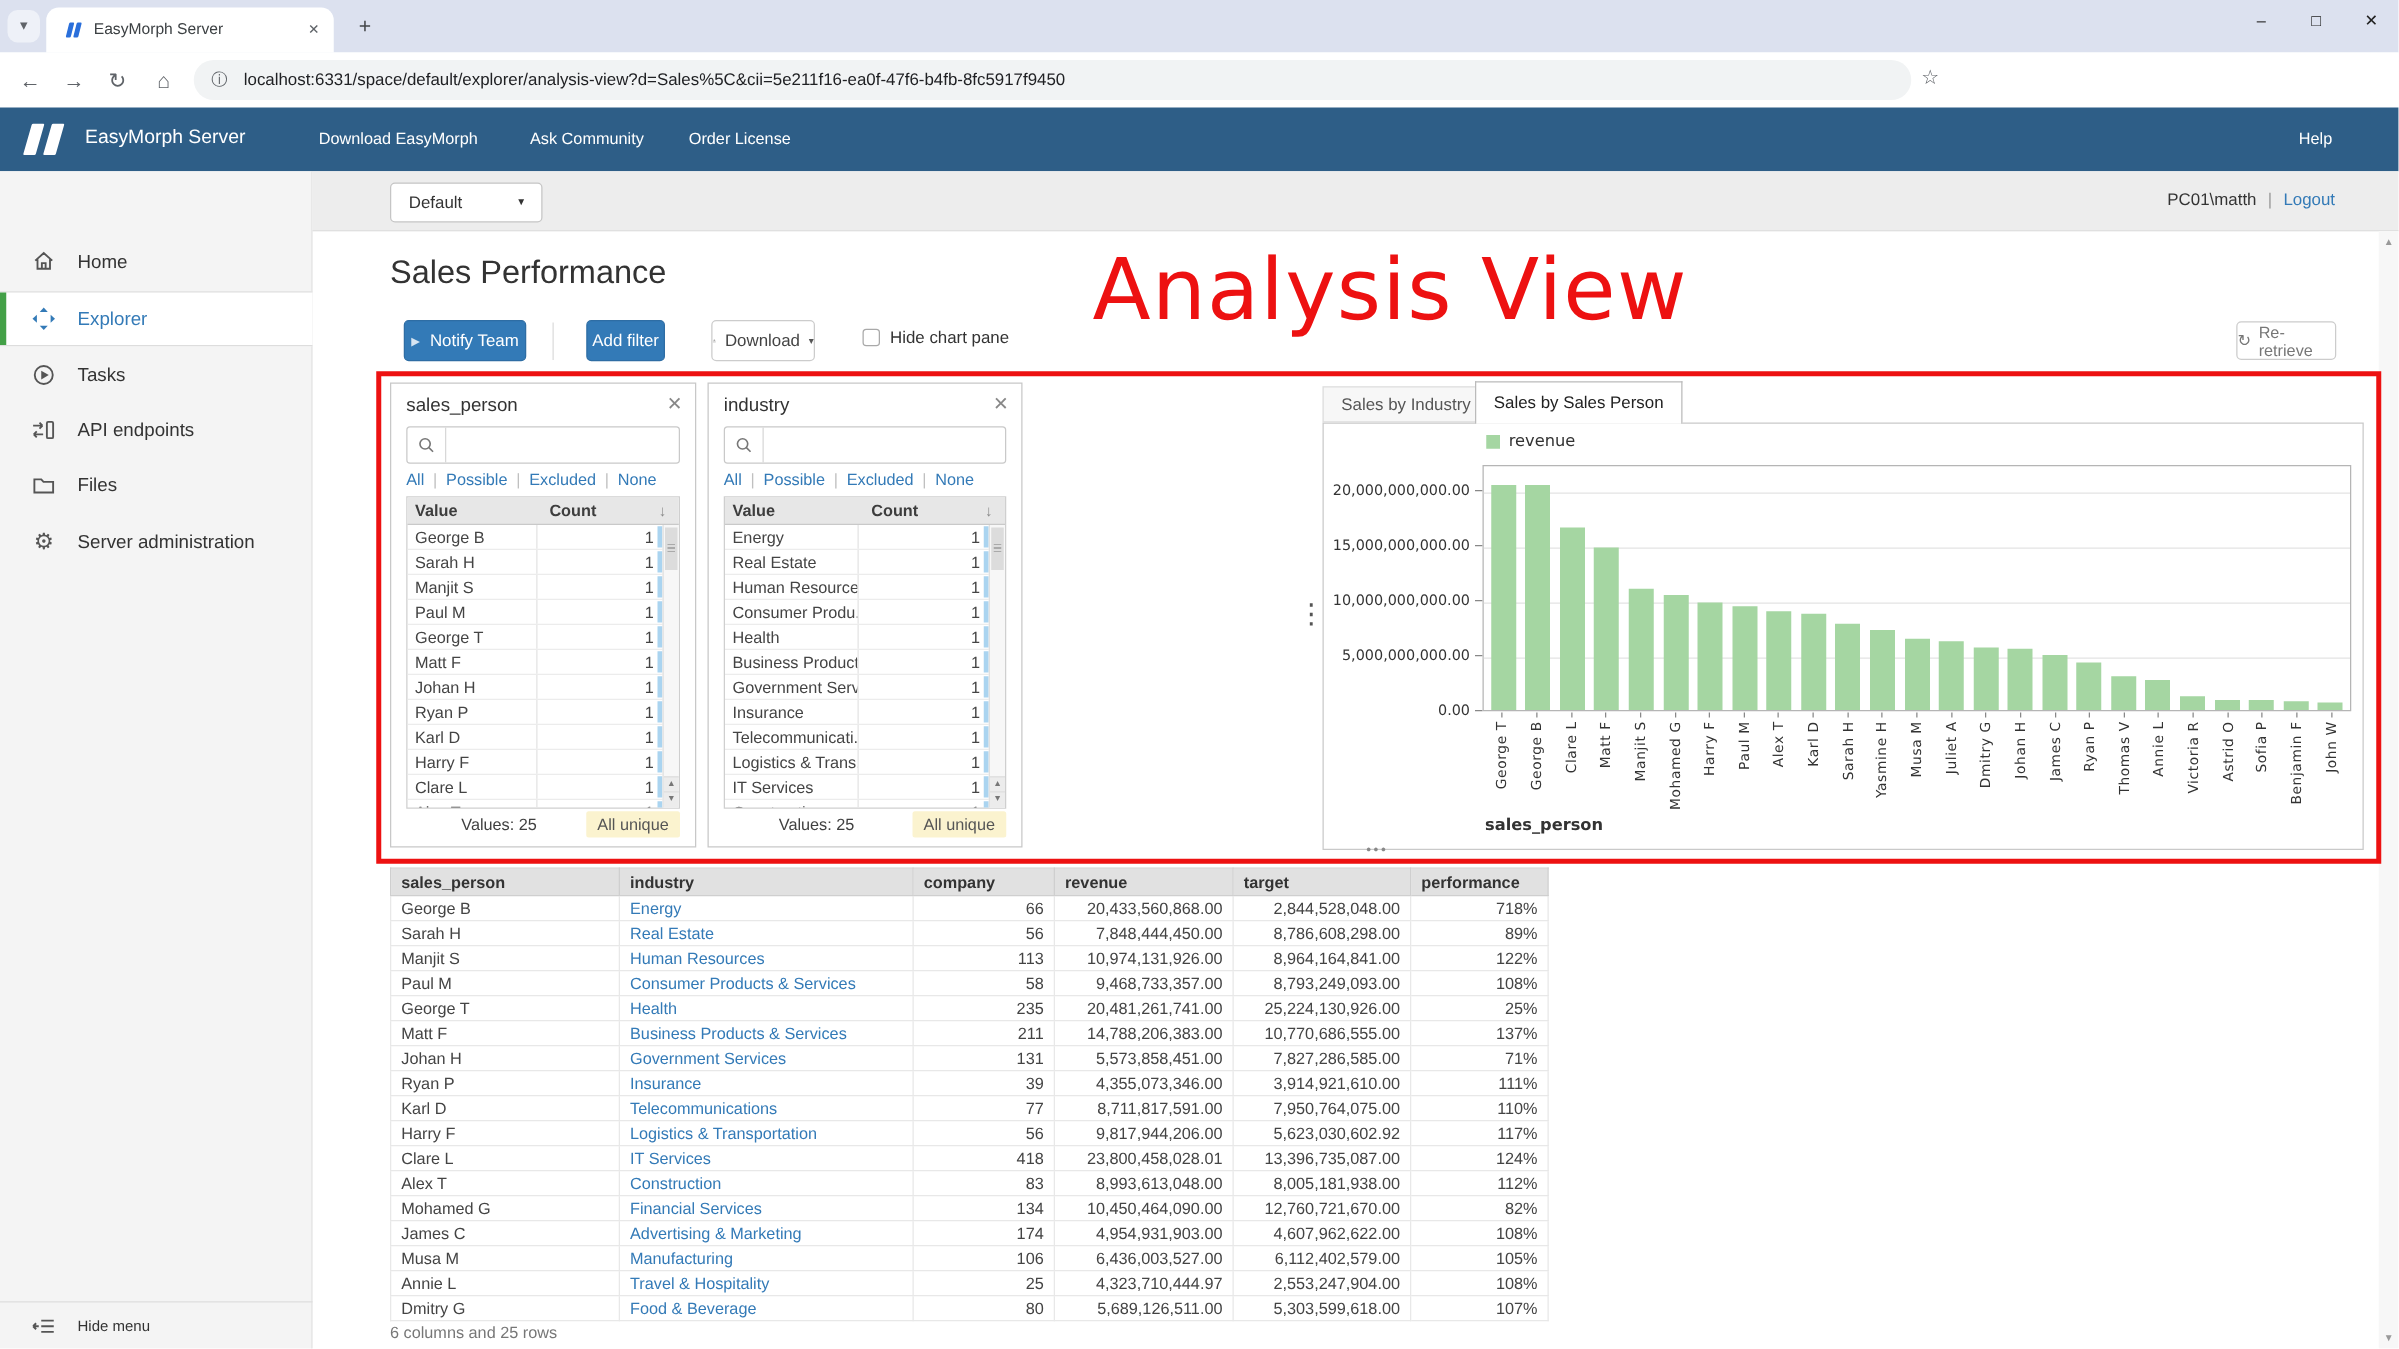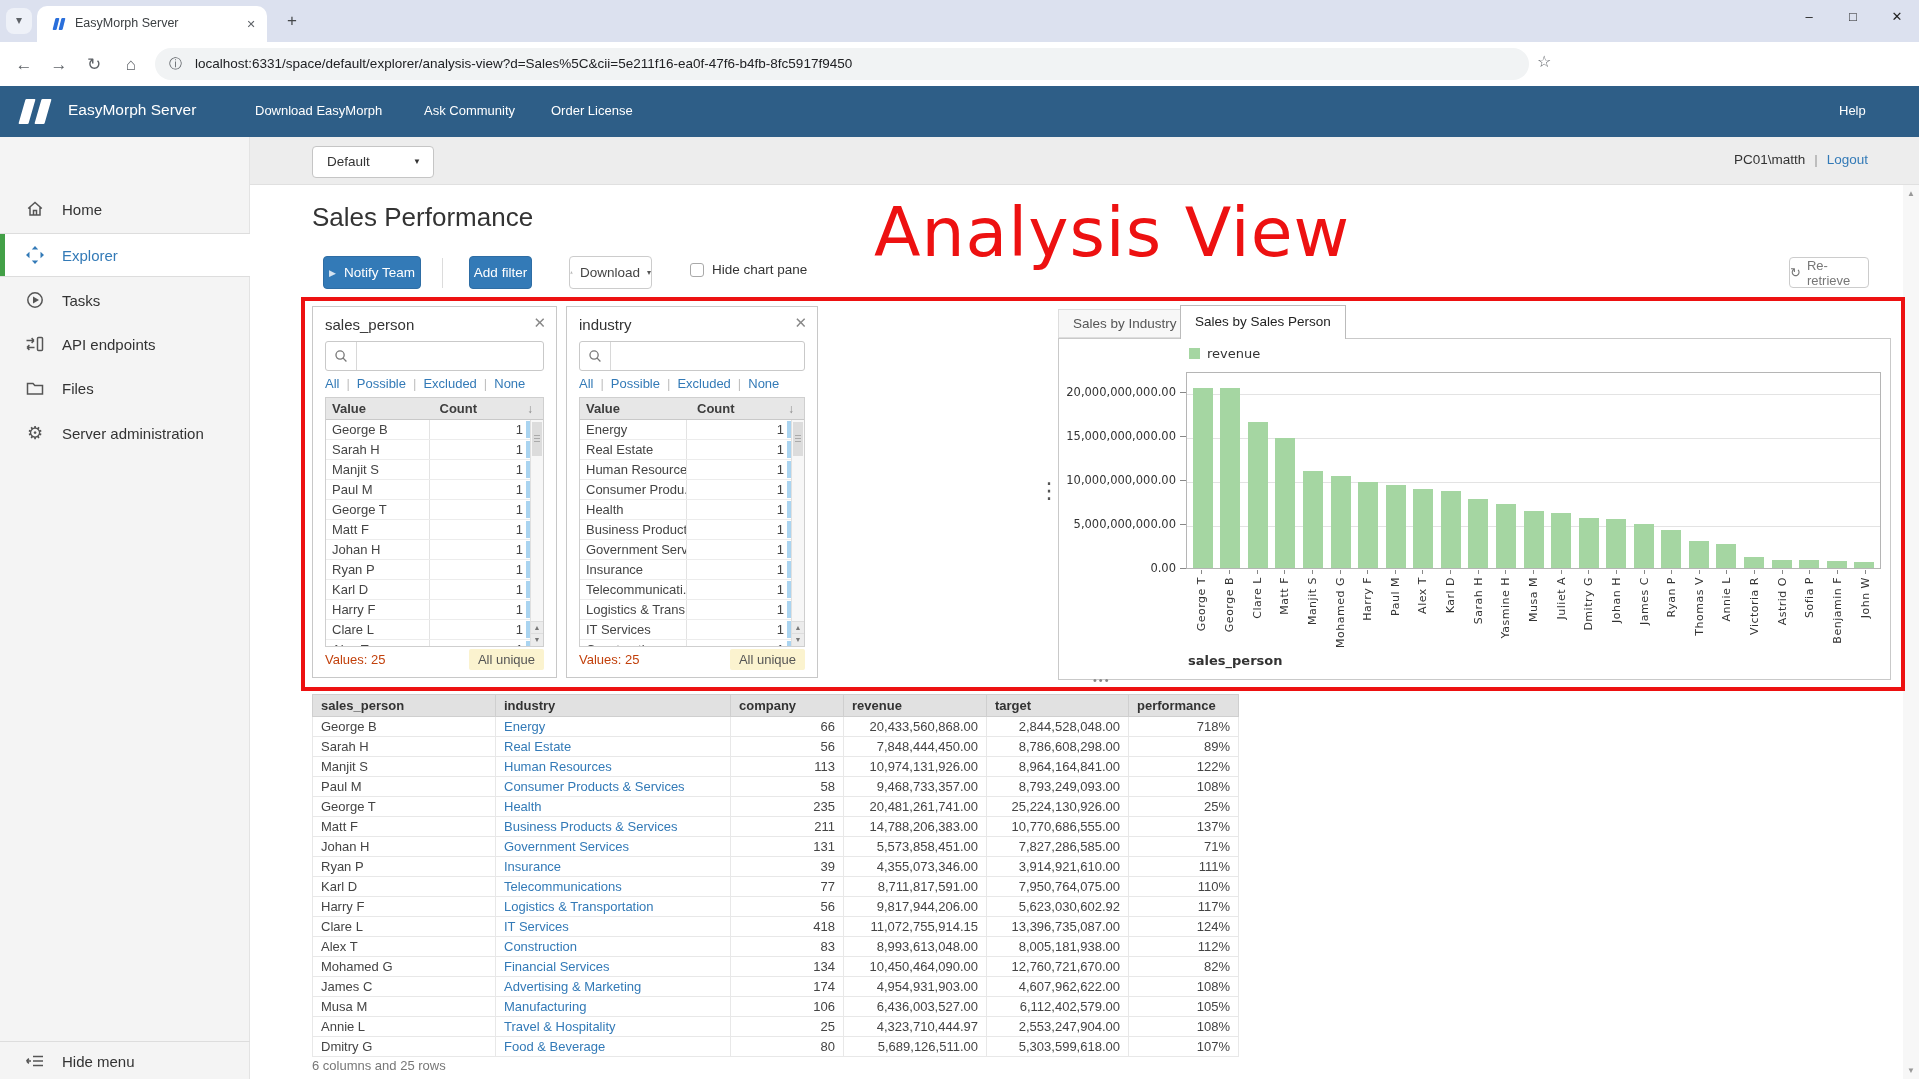--- a/index.html
+++ b/index.html
@@ -51,21 +51,21 @@
   .sidebar{left:0;top:137px;width:250px;height:942px;background:#f4f4f4;border-right:1px solid #e3e3e3;box-sizing:border-box;}
   .sitem{position:absolute;left:0;width:250px;height:44px;display:flex;align-items:center;}
   .sitem .sic{width:22px;margin-left:24px;display:flex;justify-content:center;color:#555;}
   .sitem .slb{margin-left:16px;font-size:15px;color:#333;}
   .sitem.active{background:#fff;border-top:1px solid #ddd;border-bottom:1px solid #ddd;box-sizing:border-box;}
   .sitem.active::before{content:"";position:absolute;left:0;top:0;bottom:0;width:5px;background:#43a047;}
   .sitem.active .slb{color:#337ab7;}
   .gearglyph{font-size:18px;color:#555;line-height:18px;}
   .hidemenu-sep{left:0;top:1041px;width:250px;height:1px;background:#ddd;}
   .hidemenu{left:0;top:1043px;width:250px;height:36px;display:flex;align-items:center;}
-  .hidemenu .slb{margin-left:16px;font-size:15px;color:#333;}
+  .hidemenu .slb{margin-left:16px;font-size:12px;color:#333;}
   .hidemenu .sic{width:22px;margin-left:24px;display:flex;justify-content:center;}
   
   .strip{left:250px;top:137px;width:1669px;height:48px;background:#ededed;border-bottom:1px solid #e0e0e0;box-sizing:border-box;}
   .wsbtn{left:62px;top:9px;width:122px;height:32px;background:#fff;border:1px solid #c5c5c5;border-radius:4px;box-sizing:border-box;}
   .wsbtn .t{position:absolute;left:14px;top:7px;font-size:13.5px;color:#333;}
   .wsbtn .c{position:absolute;right:12px;top:10px;font-size:8px;color:#333;}
   .session{right:51px;top:15px;font-size:13.5px;color:#333;white-space:nowrap;}
   .session .sepc{color:#999;margin:0 9px;}
   .session .lo{color:#337ab7;}
   .mscroll{left:1903px;top:185px;width:16px;height:894px;background:#f7f7f7;}
@@ -114,21 +114,21 @@
   .fl-cnt{flex:1;position:relative;text-align:right;padding-right:8px;font-size:13px;color:#444;
           border-left:1px solid #e3e3e3;line-height:19px;}
   .fl-cnt::after{content:"";position:absolute;right:1px;top:1px;bottom:1px;width:4px;background:#aad4f0;}
   .fl-scroll{position:absolute;top:22px;right:0;bottom:0;width:12px;border-left:1px solid #e0e0e0;background:#f7f7f7;}
   .fs-thumb{position:absolute;top:2px;left:1px;right:1px;height:34px;background:#dcdcdc;}
   .fs-thumb::after{content:"";position:absolute;left:2px;right:2px;top:13px;height:7px;
       background:repeating-linear-gradient(#aaa 0 1px,transparent 1px 3px);}
   .fs-btn{position:absolute;left:0;right:0;height:12px;background:#ececec;border-top:1px solid #ddd;
           text-align:center;font-size:7px;line-height:12px;color:#777;}
   .fp-foot{position:absolute;left:12px;right:12px;bottom:6px;height:24px;display:flex;justify-content:space-between;align-items:center;}
-  .fp-values{font-size:13px;color:#c2410c;}
+  .fp-values{font-size:13px;color:#404040;margin-left:44px;}
   .fp-badge{background:#fbf3cf;color:#555;font-size:13px;padding:3px 9px;border-radius:2px;}
   .draghandle{left:1038px;top:478px;font-size:22px;color:#555;z-index:51;}
   .dots-h{left:1093px;top:674px;font-size:11px;color:#888;letter-spacing:2px;z-index:51;}
   
   .tab-inactive{left:1058px;top:309px;height:29px;background:#f7f7f7;border:1px solid #ddd;color:#555;
       font-size:13.5px;line-height:28px;padding:0 14px;box-sizing:border-box;}
   .tab-active{left:1180px;top:305px;height:34px;background:#fff;border:1px solid #bbb;border-bottom:none;color:#222;
       font-size:13.5px;line-height:32px;padding:0 14px;box-sizing:border-box;z-index:5;}
   .chart-body{left:1058px;top:338px;width:833px;height:342px;background:#fff;border:1px solid #c9c9c9;box-sizing:border-box;
       font-family:"DejaVu Sans",sans-serif;}
@@ -797,21 +797,21 @@
           <td class="c1">Logistics &amp; Transportation</td>
           <td class="c2">56</td>
           <td class="c3">9,817,944,206.00</td>
           <td class="c4">5,623,030,602.92</td>
           <td class="c5">117%</td>
         </tr>
         <tr>
           <td class="c0">Clare L</td>
           <td class="c1">IT Services</td>
           <td class="c2">418</td>
-          <td class="c3">11,072,755,914.15</td>
+          <td class="c3">23,800,458,028.01</td>
           <td class="c4">13,396,735,087.00</td>
           <td class="c5">124%</td>
         </tr>
         <tr>
           <td class="c0">Alex T</td>
           <td class="c1">Construction</td>
           <td class="c2">83</td>
           <td class="c3">8,993,613,048.00</td>
           <td class="c4">8,005,181,938.00</td>
           <td class="c5">112%</td>

